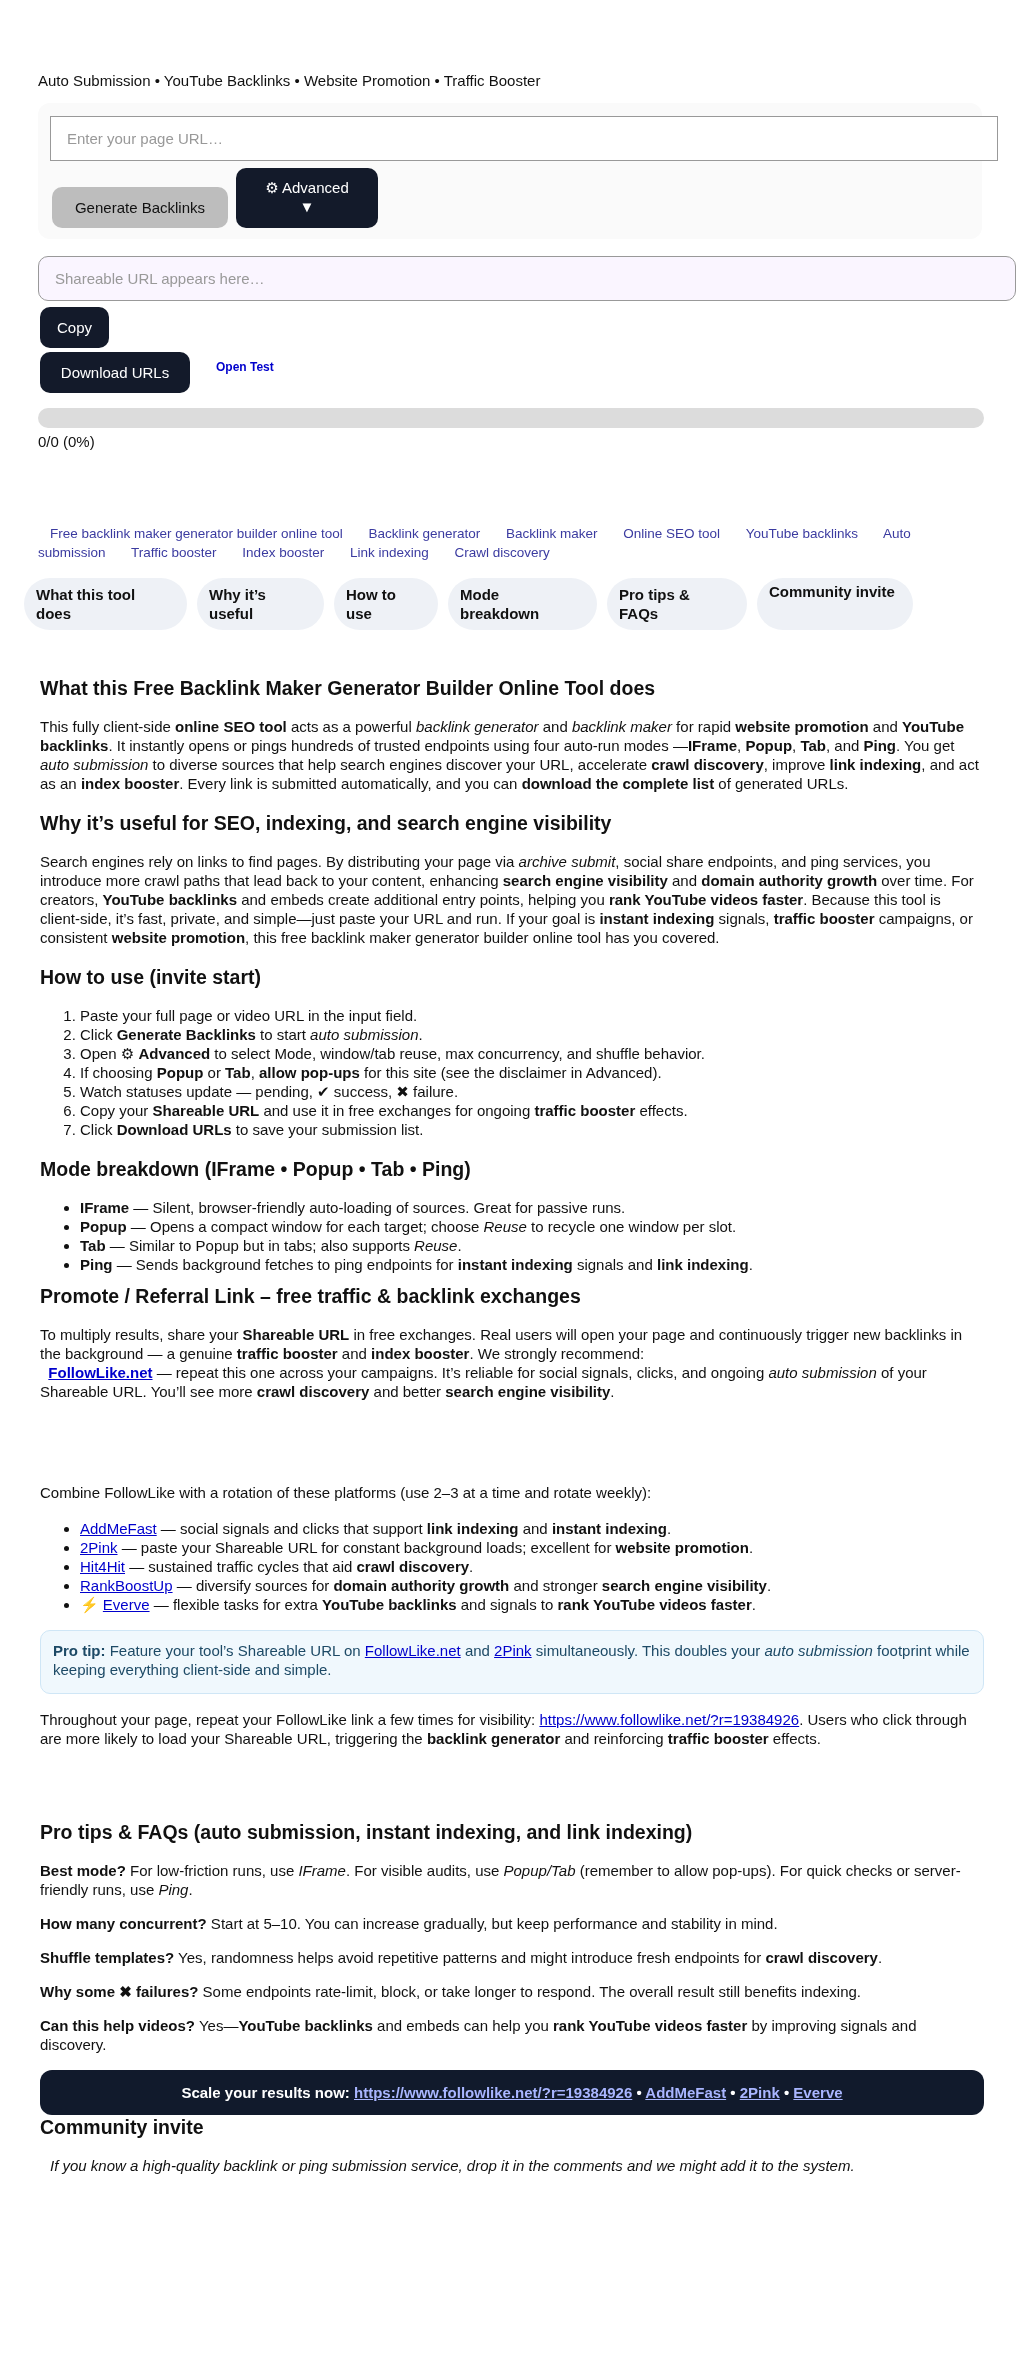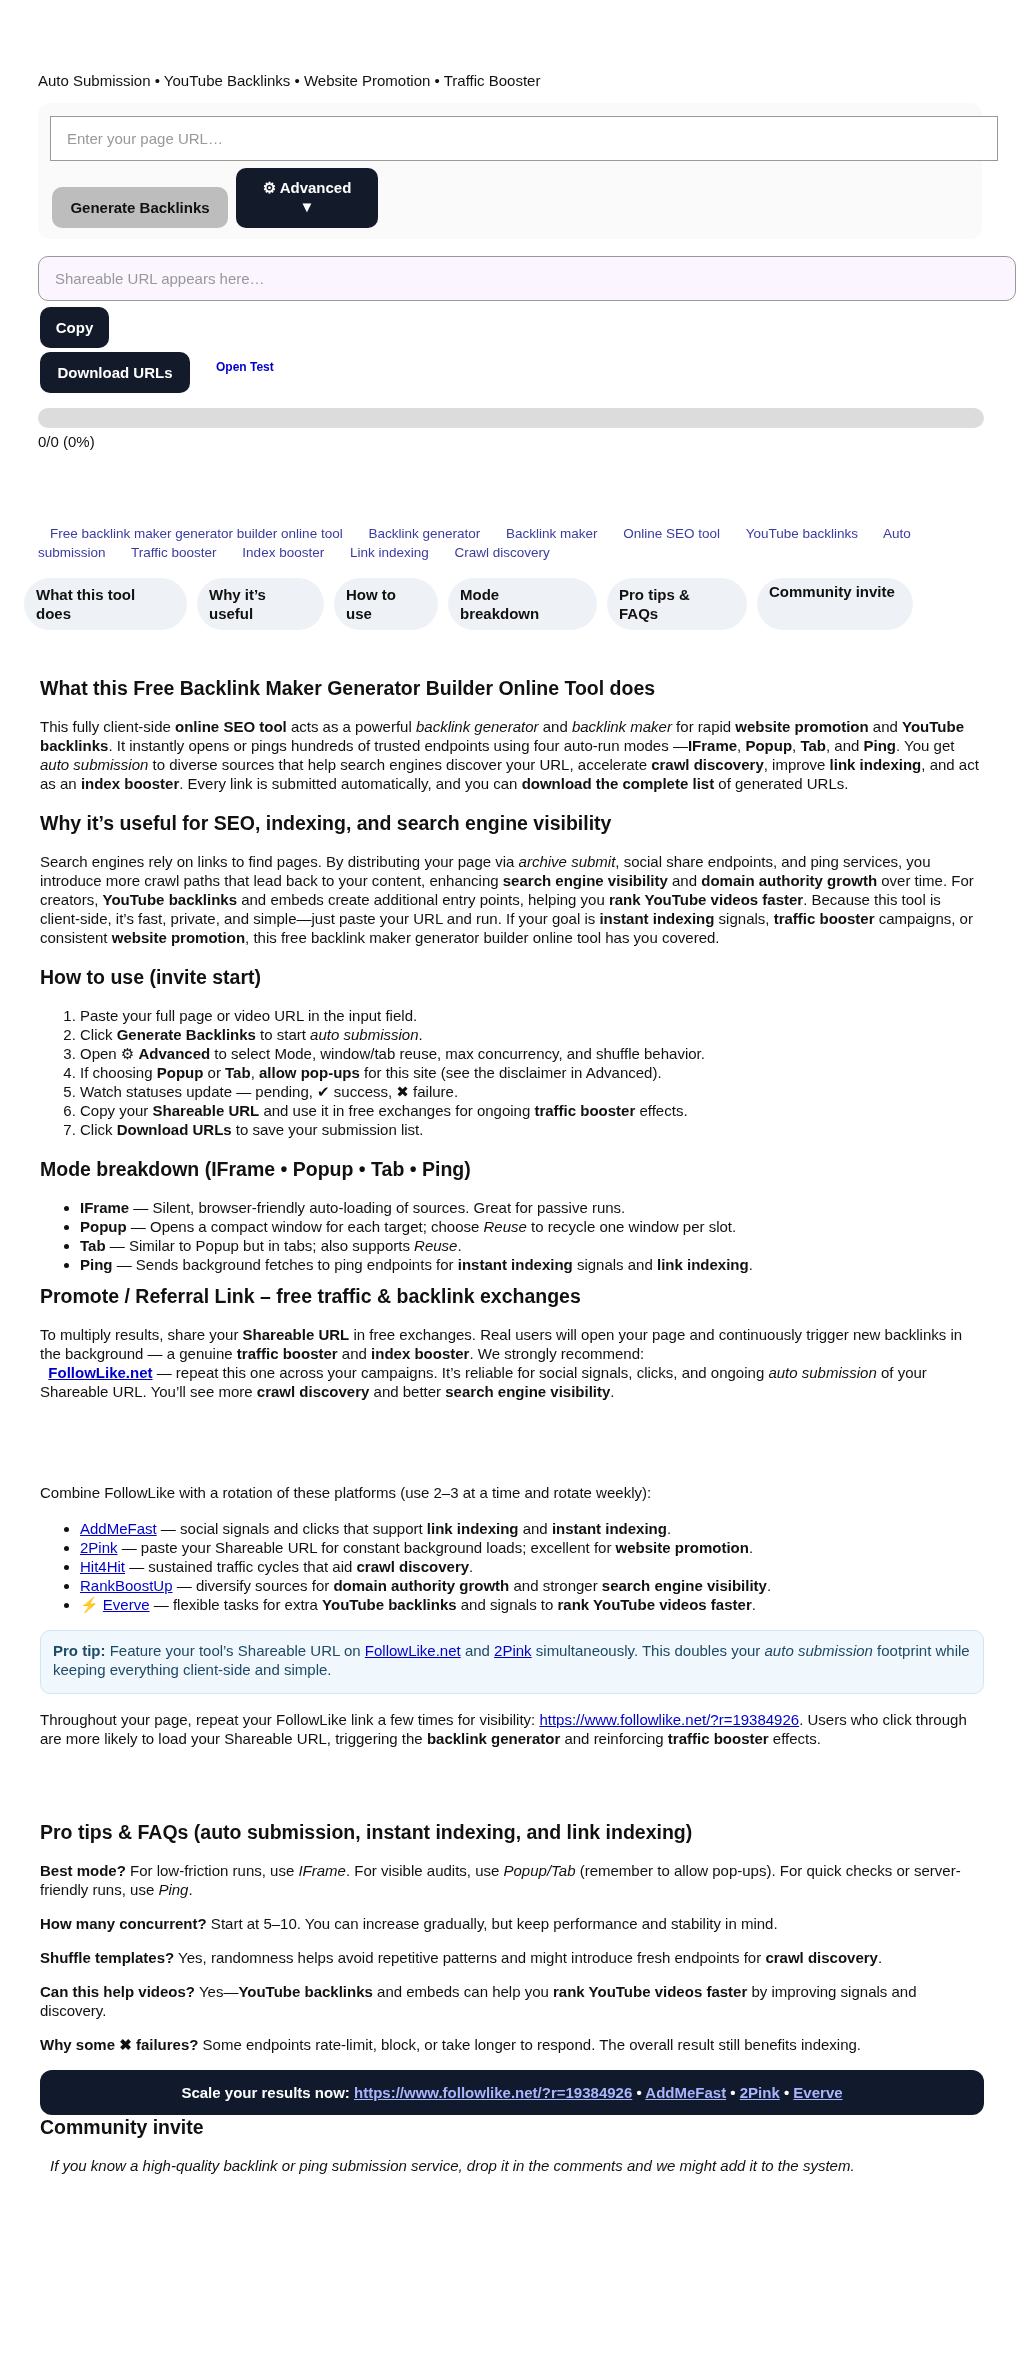--- a/index.html
+++ b/index.html
@@ -17,21 +17,21 @@
   .tool-card {
     position: absolute; top: 103px; left: 38px; width: 944px; height: 136px;
     background: #fafafa; border-radius: 12px;
   }
   .url-input {
     position: absolute; top: 116px; left: 50px; width: 948px; height: 45px;
     border: 1.5px solid #999; border-radius: 0; background: #fff;
     font-family: "Liberation Sans", sans-serif; font-size: 15px; padding: 0 16px; color: #111;
   }
   .url-input::placeholder { color: #999; }
-  .btn { font-family: "Liberation Sans", sans-serif; font-weight: bold; font-size: 15px; border: none; cursor: pointer; }
+  .btn { font-family: "Liberation Sans", sans-serif; font-weight: normal; font-size: 15px; border: none; cursor: pointer; }
   .btn-generate {
     position: absolute; top: 187px; left: 52px; width: 176px; height: 41px;
     background: #bdbdbd; color: #111; border-radius: 10px;
   }
   .btn-advanced {
     position: absolute; top: 168px; left: 236px; width: 142px; height: 60px;
     background: #131a2a; color: #fff; border-radius: 10px; line-height: 1.25; text-align: center;
   }
   .share-input {
     position: absolute; top: 256px; left: 38px; width: 978px; height: 45px;
@@ -191,22 +191,22 @@
     </div>
 
     <p style="margin-top:16px">
       <span>Throughout your page, repeat your FollowLike link a few times for visibility: </span><a class="lnk" href="#">https://www.followlike.net/?r=19384926</a><span>. Users who click through are more likely to load your Shareable URL, triggering the </span><b>backlink generator</b><span> and reinforcing </span><b>traffic booster</b><span> effects.</span>
     </p>
 
     <h2 style="margin-top:72px">Pro tips &amp; FAQs (auto submission, instant indexing, and link indexing)</h2>
     <p style="margin-top:17px"><b>Best mode?</b><span> For low-friction runs, use </span><i>IFrame</i><span>. For visible audits, use </span><i>Popup/Tab</i><span> (remember to allow pop-ups). For quick checks or server-friendly runs, use </span><i>Ping</i><span>.</span></p>
     <p style="margin-top:15px"><b>How many concurrent?</b><span> Start at 5–10. You can increase gradually, but keep performance and stability in mind.</span></p>
     <p style="margin-top:15px"><b>Shuffle templates?</b><span> Yes, randomness helps avoid repetitive patterns and might introduce fresh endpoints for </span><b>crawl discovery</b><span>.</span></p>
+    <p style="margin-top:15px"><b>Why some ✖ failures?</b><span> Some endpoints rate-limit, block, or take longer to respond. The overall result still benefits indexing.</span></p>
     <p style="margin-top:15px"><b>Can this help videos?</b><span> Yes—</span><b>YouTube backlinks</b><span> and embeds can help you </span><b>rank YouTube videos faster</b><span> by improving signals and discovery.</span></p>
-    <p style="margin-top:15px"><b>Why some ✖ failures?</b><span> Some endpoints rate-limit, block, or take longer to respond. The overall result still benefits indexing.</span></p>
 
     <div class="cta" style="margin-top:16px">
       <span>Scale your results now: </span><a href="#">https://www.followlike.net/?r=19384926</a><span> • </span><a href="#">AddMeFast</a><span> • </span><a href="#">2Pink</a><span> • </span><a href="#">Everve</a>
     </div>
 
     <h2 style="margin-top:0">Community invite</h2>
     <p class="invite" style="margin-top:17px">If you know a high-quality backlink or ping submission service, drop it in the comments and we might add it to the system.</p>
   </div>
 </div>
 

